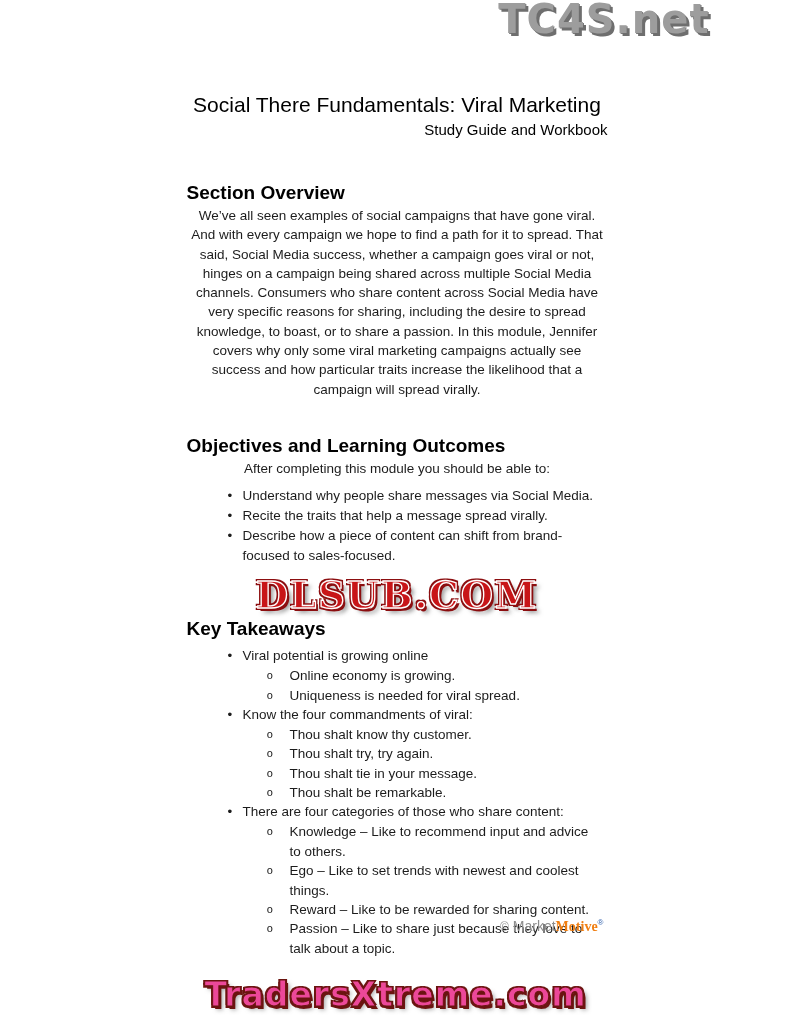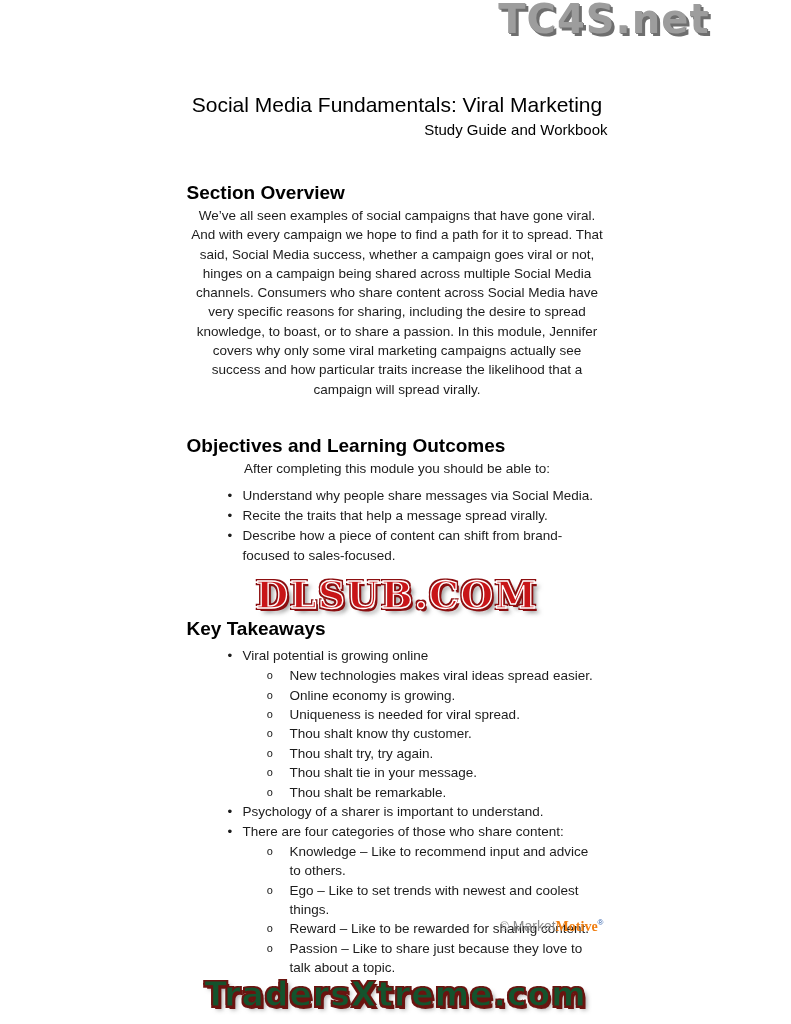--- a/index.html
+++ b/index.html
@@ -30,21 +30,21 @@
     -webkit-text-stroke:1.3px #ffffff;
     text-shadow:
       -2px -2px 0 #8c0e10, 2px -2px 0 #8c0e10,
       -2px  2px 0 #8c0e10, 2.6px 2.6px 0 #8c0e10,
       5px 5px 4px rgba(80,80,80,0.55);
   }
   .wm-bottom {
     position:absolute; bottom:10px; left:50%; transform:translateX(-50%);
     font-family:"DejaVu Sans", sans-serif;
     font-weight:bold; font-size:33px; letter-spacing:1px;
-    color:#14532d;
+    color:#ec4899;
     -webkit-text-stroke:1px #6b1410;
     text-shadow:
       -1.5px -1.5px 0 #6b1410, 1.5px -1.5px 0 #6b1410,
       -1.5px  1.5px 0 #6b1410, 2.5px 2.5px 0 #6b1410,
       4px 4px 4px rgba(90,90,90,0.5);
     white-space:nowrap;
   }
 
   
   .content { position:absolute; left:115px; right:112px; top:0; }
@@ -97,21 +97,21 @@
 </style>
 </head>
 <body>
 
 <div class="page">
 
   <div class="wm-top">TC4S.net</div>
 
   <div class="content">
 
-    <h1 class="doc-title">Social Media Fundamentals:  Viral Marketing</h1>
+    <h1 class="doc-title">Social There Fundamentals:  Viral Marketing</h1>
     <h2 class="doc-subtitle">Study Guide and Workbook</h2>
 
     <div>
       <p class="heading h-overview">Section Overview</p>
       <p class="par">We’ve all seen examples of social campaigns that have gone viral.  And with every campaign we hope to find a path for it to spread.  That said, Social Media success, whether a campaign goes viral or not, hinges on a campaign being shared across multiple Social Media channels. Consumers who share content across Social Media have very specific reasons for sharing, including the desire to spread knowledge, to boast, or to share a passion. In this module, Jennifer covers why only some viral marketing campaigns actually see success and how particular traits increase the likelihood that a campaign will spread virally.</p>
     </div>
 
     <div>
       <p class="heading h-objectives">Objectives and Learning Outcomes</p>
       <p class="par">After completing this module you should be able to:</p>
@@ -124,30 +124,29 @@
 
     <div class="wm-middle-wrap">
       <span class="wm-middle">DLSUB.COM</span>
     </div>
 
     <div>
       <p class="heading h-takeaways">Key Takeaways</p>
       <ul class="blist">
 
         <li class="b1">Viral potential is growing online</li>
-        <li class="b2">New technologies makes viral ideas spread easier.</li>
         <li class="b2">Online economy is growing.</li>
         <li class="b2">Uniqueness is needed for viral spread.</li>
 
+        <li class="b1">Know the four commandments of viral:</li>
         <li class="b2">Thou shalt know thy customer.</li>
         <li class="b2">Thou shalt try, try again.</li>
         <li class="b2">Thou shalt tie in your message.</li>
         <li class="b2">Thou shalt be remarkable.</li>
 
-        <li class="b1">Psychology of a sharer is important to understand.</li>
 
         <li class="b1">There are four categories of those who share content:</li>
         <li class="b2">Knowledge – Like to recommend input and advice to others.</li>
         <li class="b2">Ego – Like to set trends with newest and coolest things.</li>
         <li class="b2">Reward – Like to be rewarded for sharing content.</li>
         <li class="b2">Passion – Like to share just because they love to talk about a topic.</li>
 
       </ul>
     </div>
 

